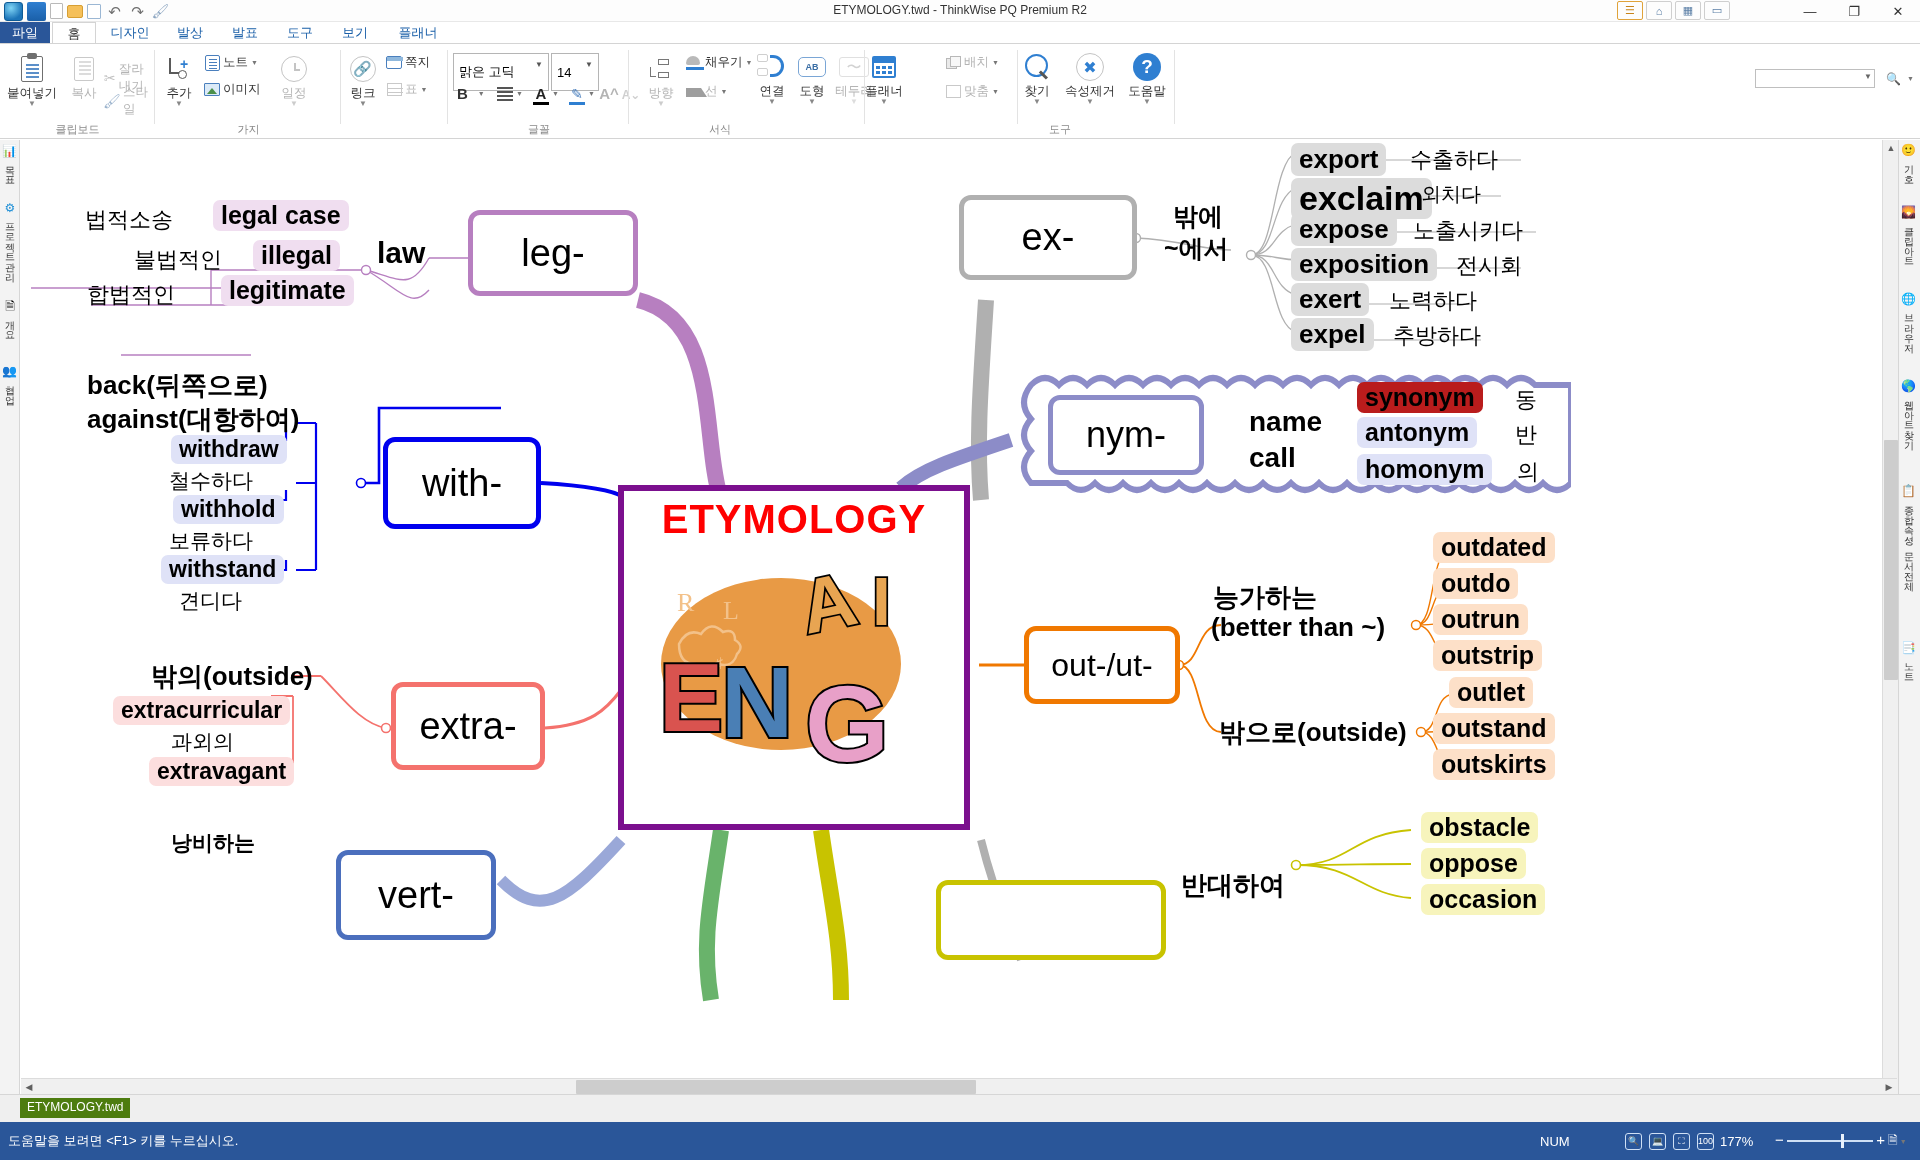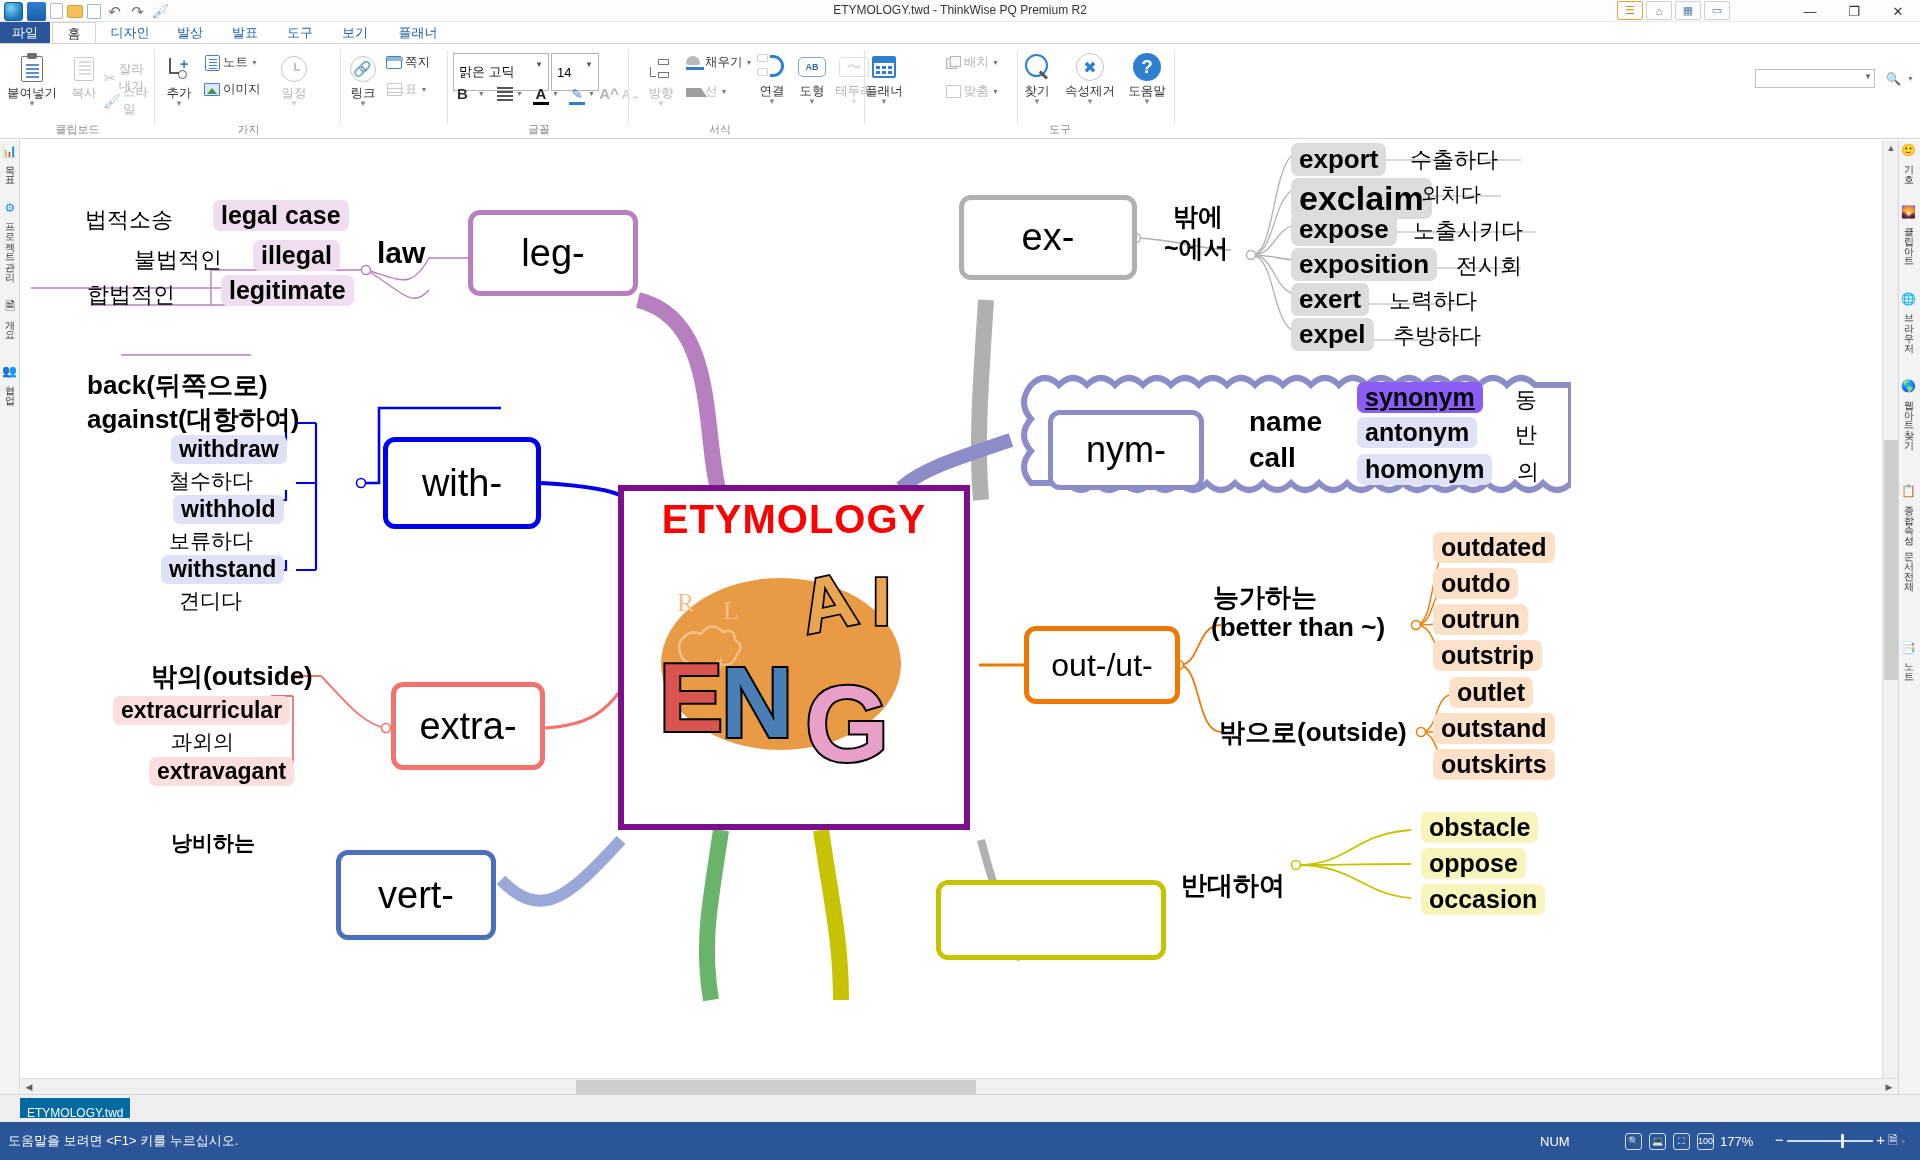--- a/index.html
+++ b/index.html
@@ -162,22 +162,22 @@
   .vthumb{position:absolute;left:1px;top:300px;width:14px;height:240px;background:#cdcdcd;border-radius:1px;}
   .vsa{position:absolute;left:0;width:16px;height:16px;display:flex;align-items:center;
     justify-content:center;font-size:9px;color:#606060;}
   .hscroll{position:absolute;left:21px;bottom:66px;width:1876px;height:16px;background:#f0f0f0;border-top:1px solid #dcdcdc;}
   .hthumb{position:absolute;top:1px;left:555px;width:400px;height:14px;background:#cdcdcd;border-radius:1px;}
   .hsa{position:absolute;top:0;width:16px;height:16px;display:flex;align-items:center;
     justify-content:center;font-size:9px;color:#606060;}
   
   .tabstrip{position:absolute;left:0;bottom:38px;width:1920px;height:28px;background:#efefef;
     border-top:1px solid #d6d6d6;}
-  .doctab{position:absolute;left:20px;top:3px;height:20px;background:#0369a1;color:#fff;
-    font-size:12px;padding:8px 7px;}
+  .doctab{position:absolute;left:20px;top:3px;height:20px;background:#4d7c0f;color:#fff;
+    font-size:12px;padding:2px 7px;}
   .statusbar{position:absolute;left:0;bottom:0;width:1920px;height:38px;background:#2a5699;color:#fff;
     display:flex;align-items:center;}
   .sbtext{position:absolute;left:8px;font-size:13px;}
   .sbnum{position:absolute;left:1540px;font-size:13px;}
   .sbicons{position:absolute;left:1625px;display:flex;gap:7px;align-items:center;}
   .sbi{width:17px;height:17px;border:1.4px solid #cfe0f5;border-radius:3px;display:flex;
     align-items:center;justify-content:center;font-size:9px;color:#fff;}
   .sbzoom{position:absolute;left:1720px;font-size:13px;}
   .zslider{position:absolute;left:1775px;width:110px;height:14px;}
   .zline{position:absolute;left:12px;top:6px;width:86px;height:2px;background:#cfe0f5;}
@@ -641,26 +641,26 @@
 
   <svg width="560" height="140" style="position:absolute;left:990px;top:225px;">
     <path d="M20 20 q14 -14 28 0 q14 -14 28 0 q14 -14 28 0 q14 -14 28 0 q14 -14 28 0 q14 -14 28 0
              q14 -14 28 0 q14 -14 28 0 q14 -14 28 0 q14 -14 28 0 q14 -14 28 0 q14 -14 28 0 q14 -14 28 0
              q14 -14 28 0 q14 -14 28 0 q14 -14 28 0 q14 -14 28 0 q14 -14 28 0
              L560 20 L560 118 q-14 14 -28 0 q-14 14 -28 0 q-14 14 -28 0 q-14 14 -28 0 q-14 14 -28 0
              q-14 14 -28 0 q-14 14 -28 0 q-14 14 -28 0 q-14 14 -28 0 q-14 14 -28 0 q-14 14 -28 0
              q-14 14 -28 0 q-14 14 -28 0 q-14 14 -28 0 q-14 14 -28 0 q-14 14 -28 0 q-14 14 -28 0 q-14 14 -28 0
              L20 118 q-14 -16 0 -32 q-14 -16 0 -32 q-14 -16 0 -34 Z" fill="#fff" stroke="#8c8cc8" stroke-width="6"></path>
   </svg>
-  <div class="mainbox" style="left:1027px;top:270px;width:156px;height:80px;border:5px solid #8c8cc8;font-size:36px;z-index:3;">
+  <div class="mainbox" style="left:1027px;top:255px;width:156px;height:80px;border:5px solid #8c8cc8;font-size:36px;z-index:3;">
     <span>nym-</span>
   </div>
   <div class="node" style="left:1228px;top:266px;font-size:28px;z-index:3;">name</div>
   <div class="node" style="left:1228px;top:302px;font-size:28px;z-index:3;">call</div>
-  <div class="node hl" style="left:1336px;top:242px;font-size:25px;background:#8b5cf6;z-index:3;text-decoration:underline;">synonym</div>
+  <div class="node hl" style="left:1336px;top:242px;font-size:25px;background:#b91c1c;z-index:3;">synonym</div>
   <div class="node" style="left:1494px;top:245px;font-size:22px;font-weight:normal;z-index:3;">동</div>
   <div class="node hl" style="left:1336px;top:277px;font-size:25px;background:#dfe2f7;z-index:3;">antonym</div>
   <div class="node" style="left:1494px;top:280px;font-size:22px;font-weight:normal;z-index:3;">반</div>
   <div class="node hl" style="left:1336px;top:314px;font-size:25px;background:#dfe2f7;z-index:3;">homonym</div>
   <div class="node" style="left:1496px;top:317px;font-size:22px;font-weight:normal;z-index:3;">의</div>
 
   <div class="mainbox" style="left:370px;top:542px;width:154px;height:88px;border:5px solid #f4726d;font-size:38px;">
     <span>extra-</span>
   </div>
   <div class="node" style="left:130px;top:519px;font-size:26px;">밖의(outside)</div>

